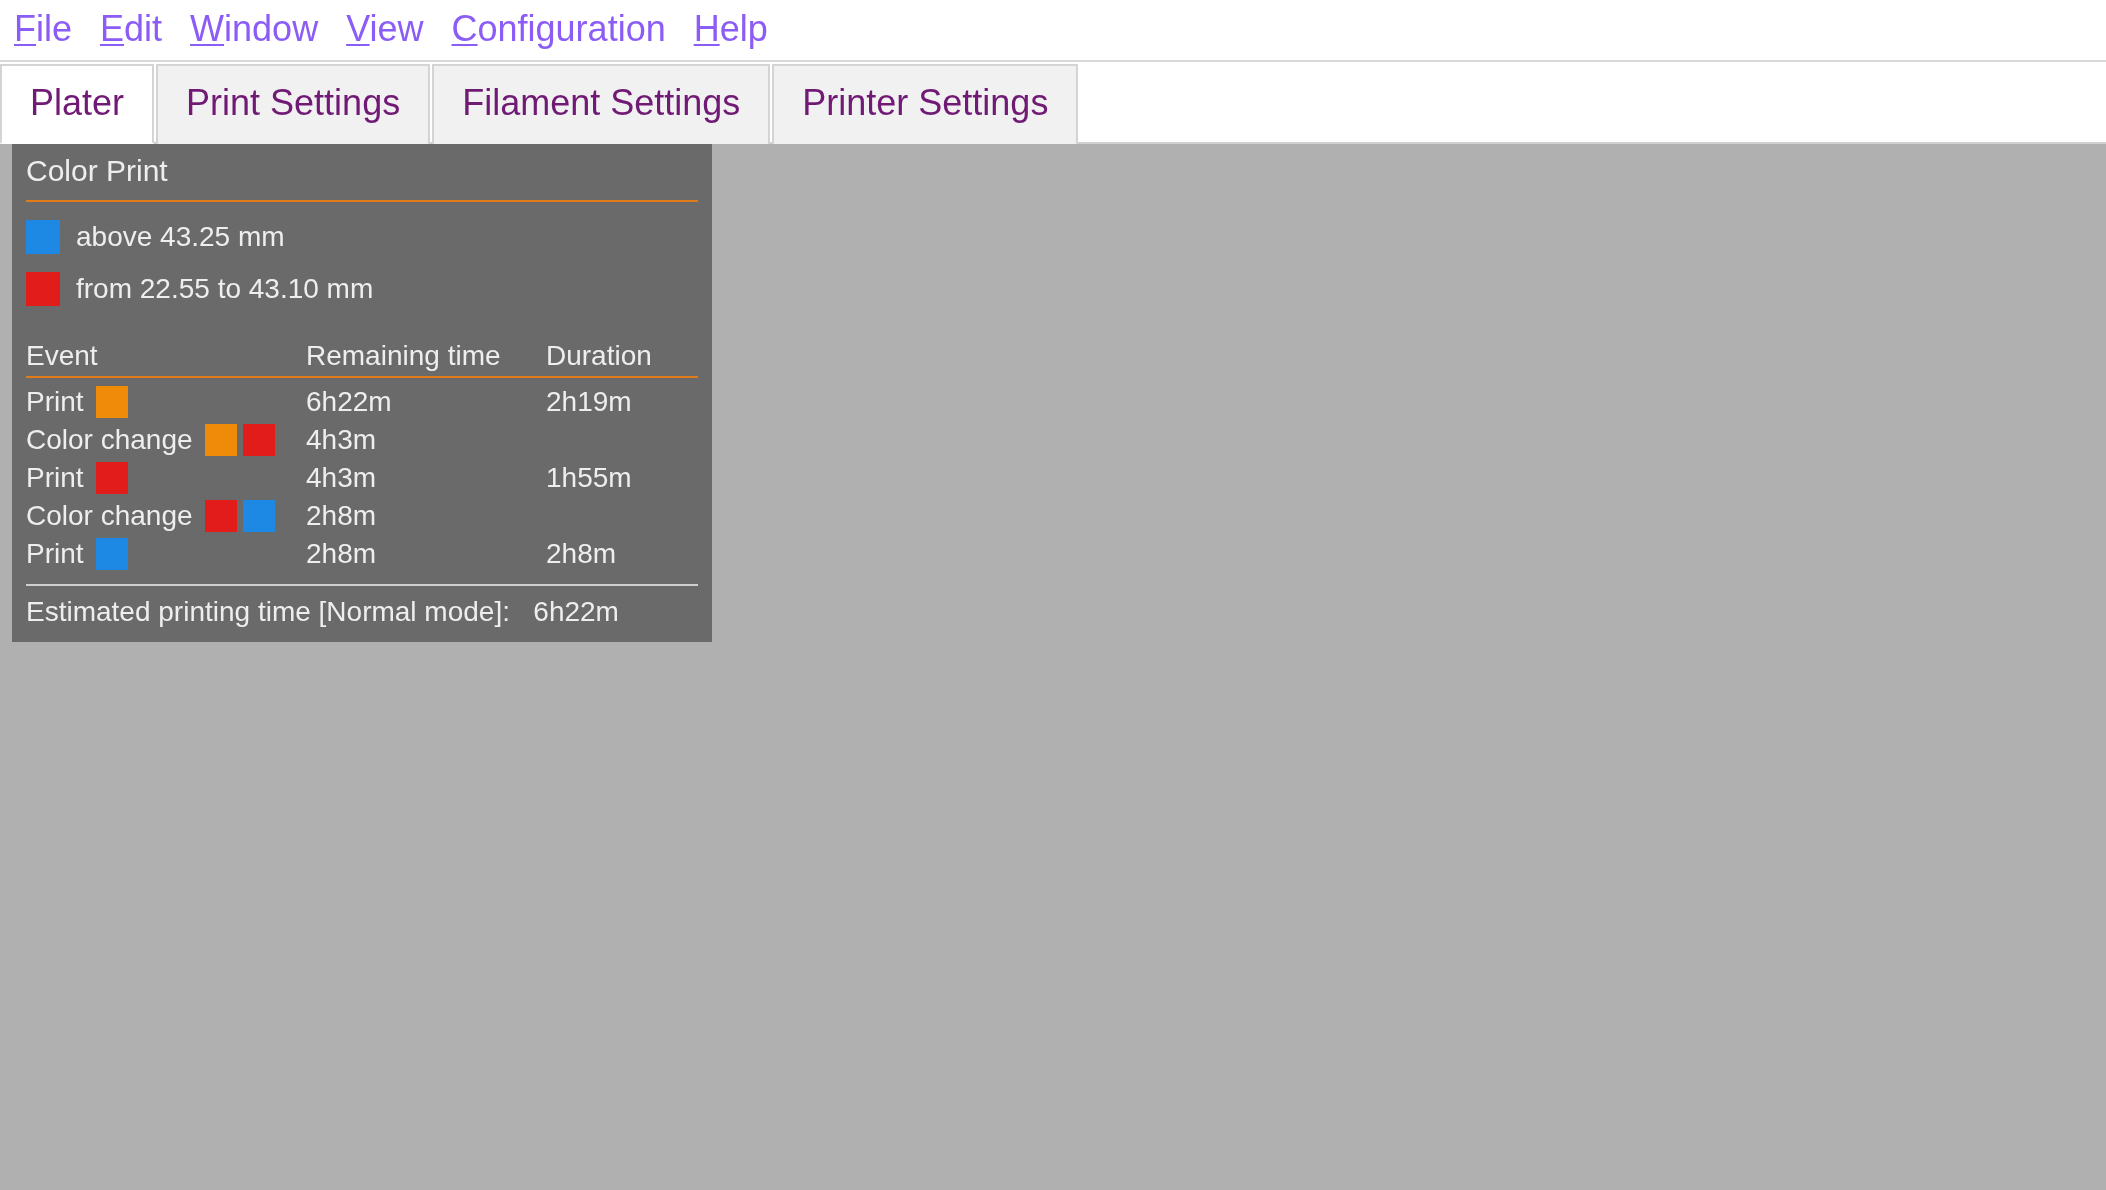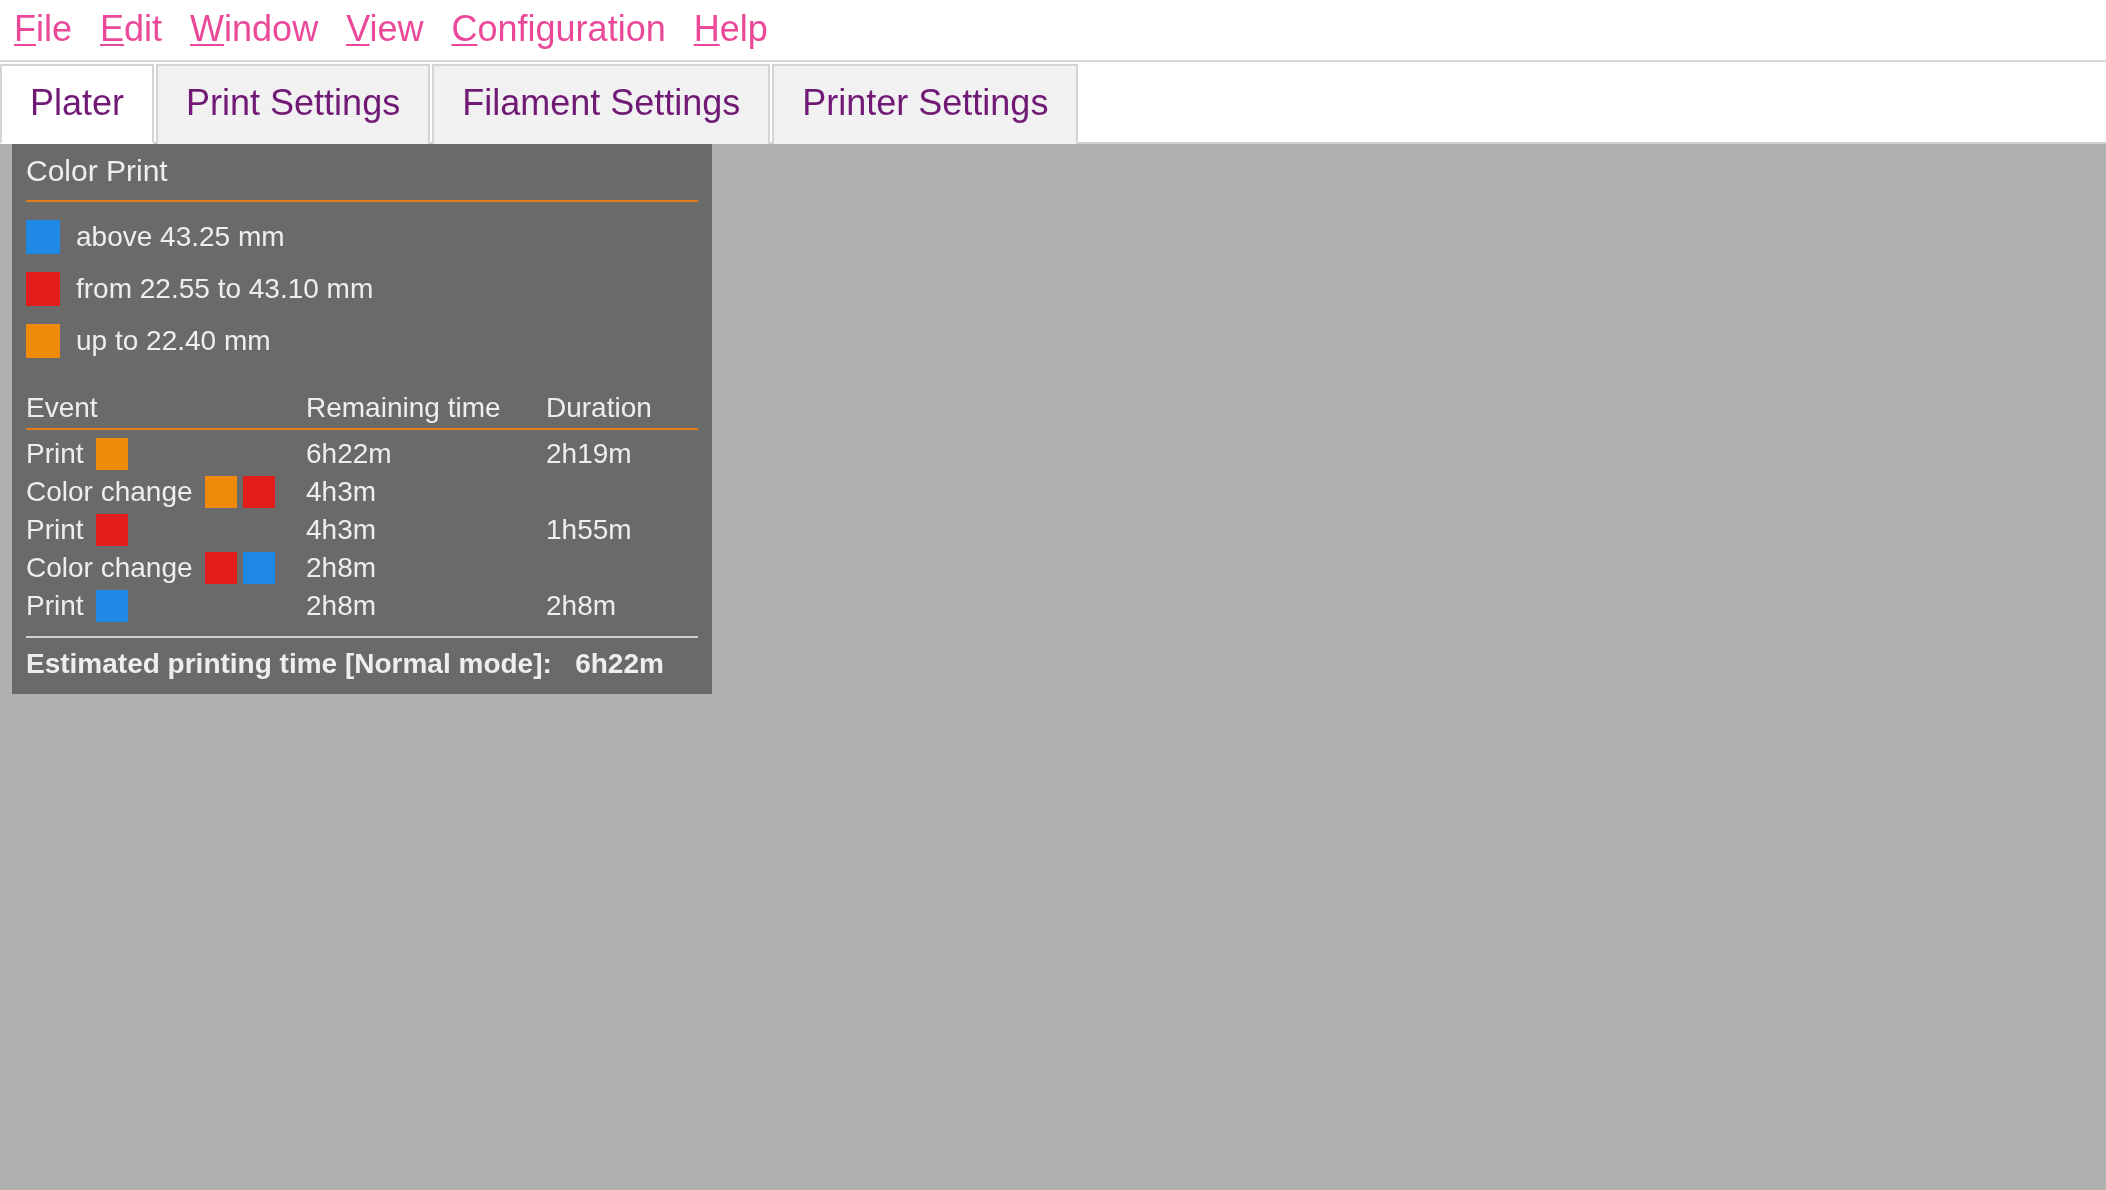--- a/index.html
+++ b/index.html
@@ -10,21 +10,21 @@
     background: #ffffff;
     width: 2106px;
     height: 1190px;
     overflow: hidden;
   }
   .menubar {
     display: flex;
     gap: 28px;
     padding: 8px 14px 10px 14px;
     font-size: 36px;
-    color: #ec4899;
+    color: #8b5cf6;
     border-bottom: 2px solid #d8d8d8;
   }
   .menubar .menu-item {
     cursor: default;
   }
   .menubar .underline {
     text-decoration: underline;
     text-decoration-thickness: 2px;
     text-underline-offset: 3px;
   }
@@ -114,21 +114,20 @@
     display: flex;
     align-items: center;
     gap: 6px;
   }
   .event-cell span.label {
     margin-right: 6px;
   }
   .footer-line {
     font-size: 28px;
     margin-top: 4px;
-    font-weight: bold;
   }
 </style>
 </head>
 <body>
 
 <div class="menubar">
   <span class="menu-item"><span class="underline">F</span><span>ile</span></span>
   <span class="menu-item"><span class="underline">E</span><span>dit</span></span>
   <span class="menu-item"><span class="underline">W</span><span>indow</span></span>
   <span class="menu-item"><span class="underline">V</span><span>iew</span></span>
@@ -149,24 +148,20 @@
     <div class="hr-orange"></div>
 
     <div class="legend-row">
       <span class="swatch" style="background:#1e88e5"></span>
       <span>above 43.25 mm</span>
     </div>
     <div class="legend-row">
       <span class="swatch" style="background:#e21b1b"></span>
       <span>from 22.55 to 43.10 mm</span>
     </div>
-    <div class="legend-row">
-      <span class="swatch" style="background:#f08b0a"></span>
-      <span>up to 22.40 mm</span>
-    </div>
 
     <div class="table-head">
       <div>Event</div>
       <div>Remaining time</div>
       <div>Duration</div>
     </div>
     <div class="hr-orange"></div>
 
     <div id="event-rows">
         <div class="table-row">

